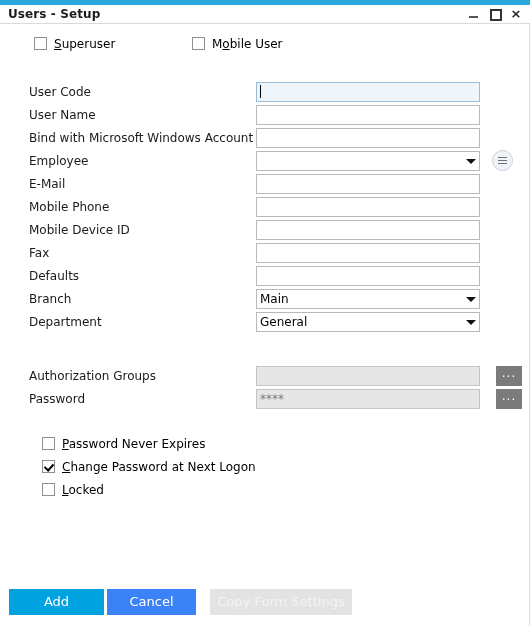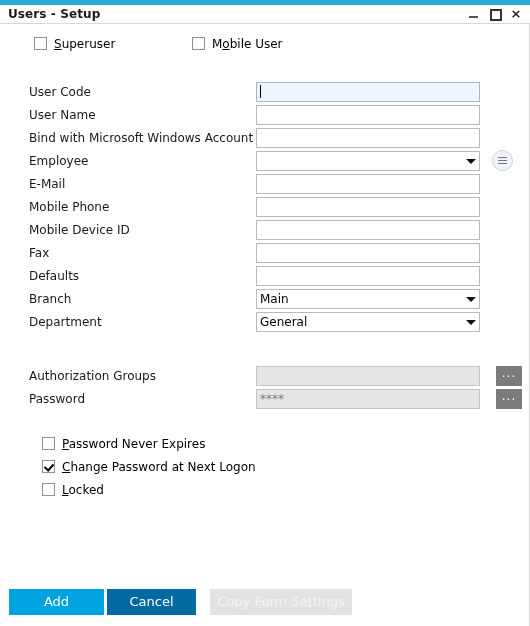--- a/index.html
+++ b/index.html
@@ -278,21 +278,21 @@
     font-family: "DejaVu Sans", "Liberation Sans", sans-serif;
   }
   .btn-add {
     left: 9px;
     width: 95px;
     background: #00A2E0;
   }
   .btn-cancel {
     left: 107px;
     width: 89px;
-    background: #0369a1;
+    background: #3b82f6;
   }
   .btn-copy {
     left: 210px;
     width: 142px;
     background: #e3e3e3;
     color: #f3f3f3;
   }
 </style>
 </head>
 <body>

